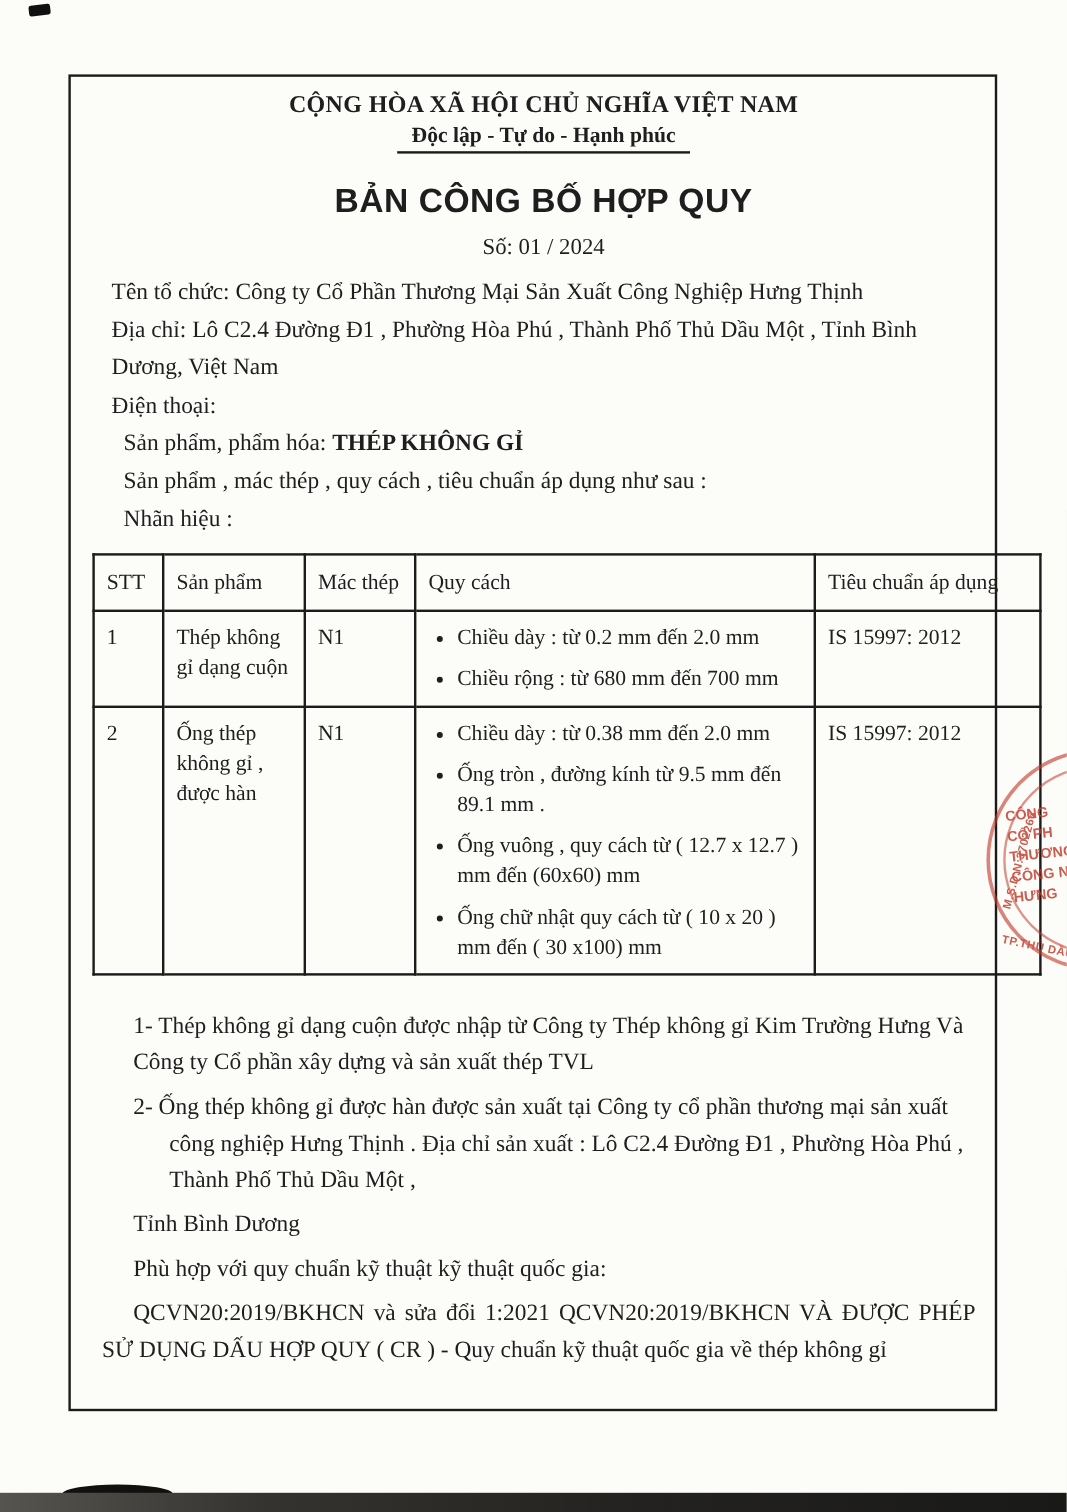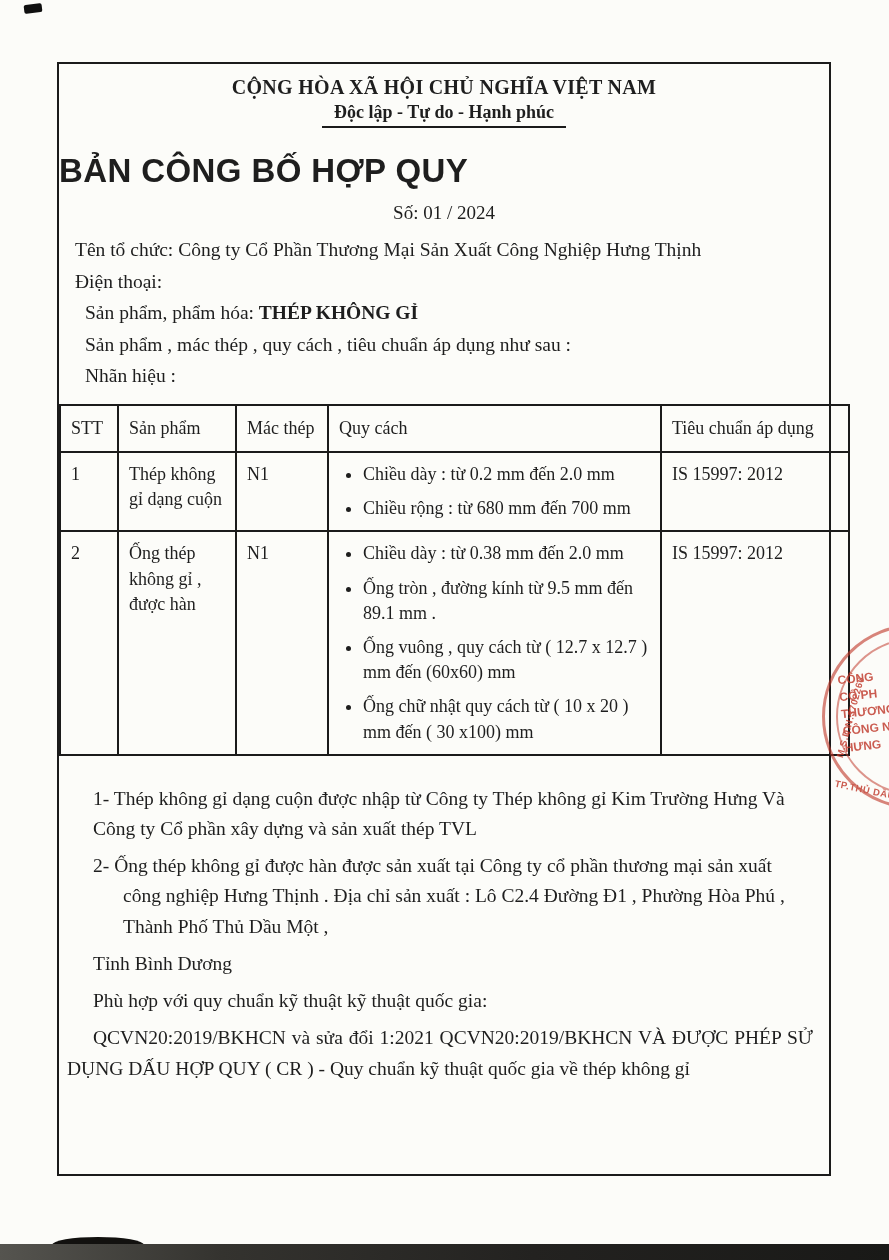--- a/index.html
+++ b/index.html
@@ -8,27 +8,27 @@
     position:relative;width:889px;height:1260px;background:#fcfcf9;overflow:hidden;
     font-family:"Liberation Serif","DejaVu Serif",serif;color:#1e1e1e;
   }
   
   .top-mark{position:absolute;left:24px;top:4px;width:18px;height:9px;background:#101010;border-radius:2px;transform:rotate(-7deg);}
   .scan-bar{position:absolute;left:0;bottom:0;width:889px;height:16px;
     background:linear-gradient(90deg,#55544f 0%,#34332f 25%,#232220 60%,#191917 100%);}
   .scan-blob{position:absolute;left:52px;bottom:7px;width:92px;height:16px;background:#12110f;border-radius:50% 50% 40% 40%;}
 
   
-  .doc-border{position:absolute;left:57px;top:62px;width:774px;height:1114px;border:2px solid #1b1b1b;box-sizing:border-box;}
+  .doc-border{position:absolute;left:57px;top:62px;width:774px;height:1114px;border:2px solid #1b1b1b;box-sizing:border-box;padding-left:18px;}
 
   .nat-country{margin-top:12px;text-align:center;font-weight:bold;font-size:20px;letter-spacing:0.3px;}
   .nat-motto{margin-top:3px;text-align:center;font-weight:bold;font-size:18px;}
   .nat-motto span{display:inline-block;border-bottom:2px solid #1b1b1b;padding:0 12px 3px;}
 
-  .doc-title{margin-top:24px;font-family:"Liberation Sans","DejaVu Sans",sans-serif;font-weight:bold;font-size:33px;letter-spacing:0.4px;}
+  .doc-title{margin-top:24px;text-align:center;font-family:"Liberation Sans","DejaVu Sans",sans-serif;font-weight:bold;font-size:28px;letter-spacing:0.4px;}
   .doc-number{margin-top:12px;text-align:center;font-size:19px;}
 
   .info{margin:10px 16px 0 16px;font-size:19.5px;}
   .info .line{line-height:1.62;}
   .info .indent{padding-left:10px;}
   .info b{font-weight:bold;}
 
   table.spec{width:100%;border-collapse:collapse;margin-top:12px;font-size:18px;table-layout:fixed;}
   .spec th,.spec td{border:2px solid #1b1b1b;vertical-align:top;text-align:left;font-weight:normal;padding:9px 10px;line-height:1.4;}
   .spec th{padding:10px 10px;}
@@ -65,20 +65,21 @@
     <div class="nat-country">CỘNG HÒA XÃ HỘI CHỦ NGHĨA VIỆT NAM</div>
     <div class="nat-motto">
       <span>Độc lập - Tự do - Hạnh phúc</span>
     </div>
 
     <div class="doc-title">BẢN CÔNG BỐ HỢP QUY</div>
     <div class="doc-number">Số: 01 / 2024</div>
 
     <div class="info">
       <div class="line">Tên tổ chức: Công ty Cổ Phần Thương Mại Sản Xuất Công Nghiệp Hưng Thịnh</div>
+      <div class="line">Địa chỉ: Lô C2.4 Đường Đ1 , Phường Hòa Phú , Thành Phố Thủ Dầu Một , Tỉnh Bình Dương, Việt Nam</div>
       <div class="line">Điện thoại:</div>
       <div class="line indent"><span>Sản phẩm, phẩm hóa: </span><b>THÉP KHÔNG GỈ</b></div>
       <div class="line indent">Sản phẩm , mác thép , quy cách , tiêu chuẩn áp dụng như sau :</div>
       <div class="line indent">Nhãn hiệu :</div>
     </div>
 
     <table class="spec">
       <colgroup>
           <col class="c1">
           <col class="c2">

